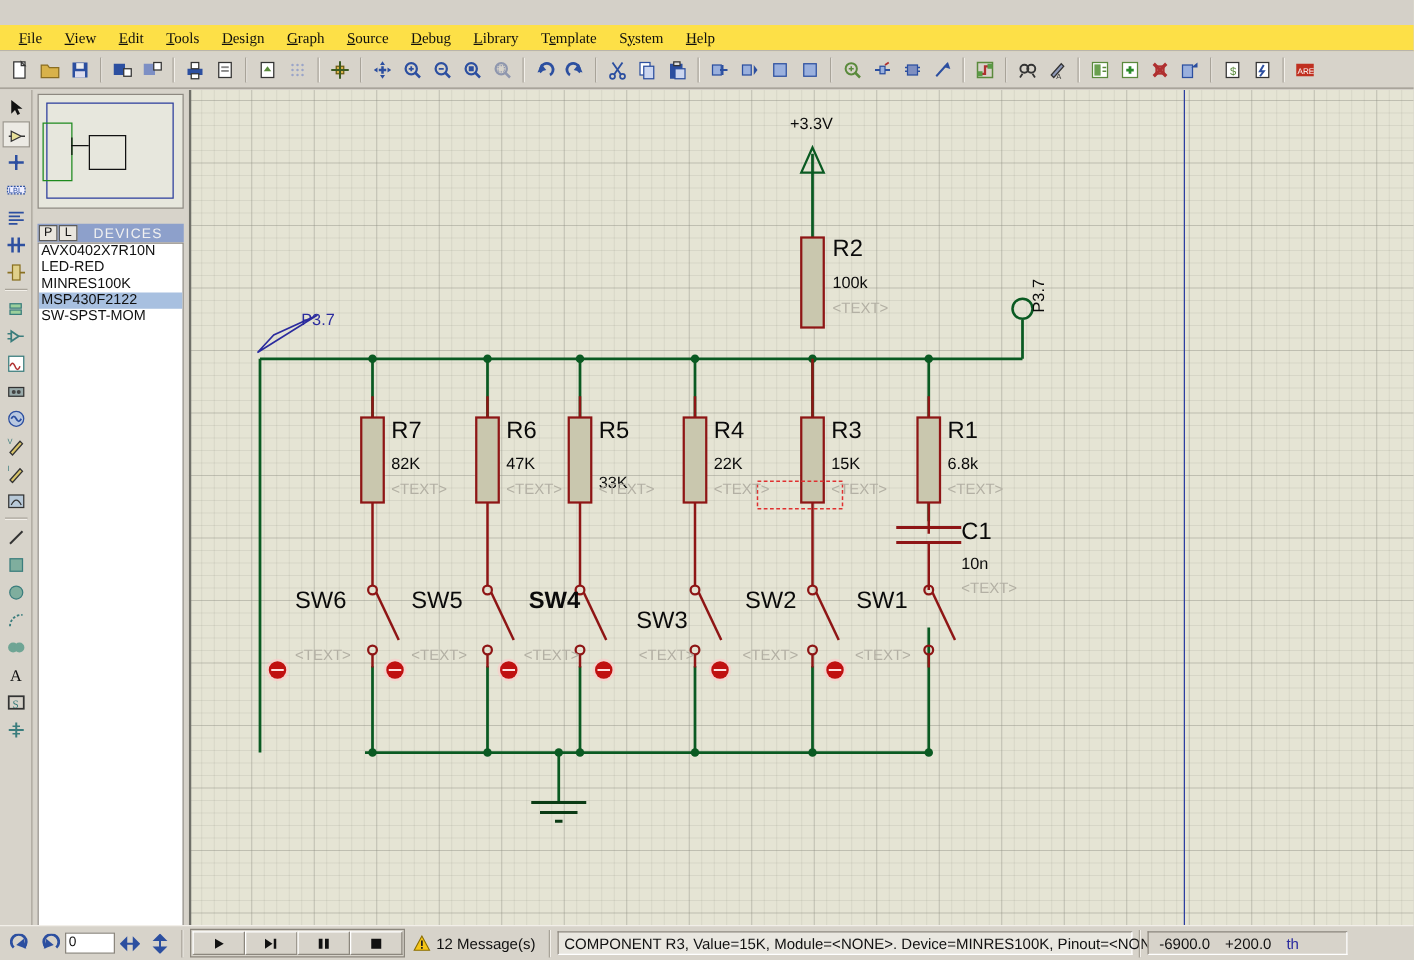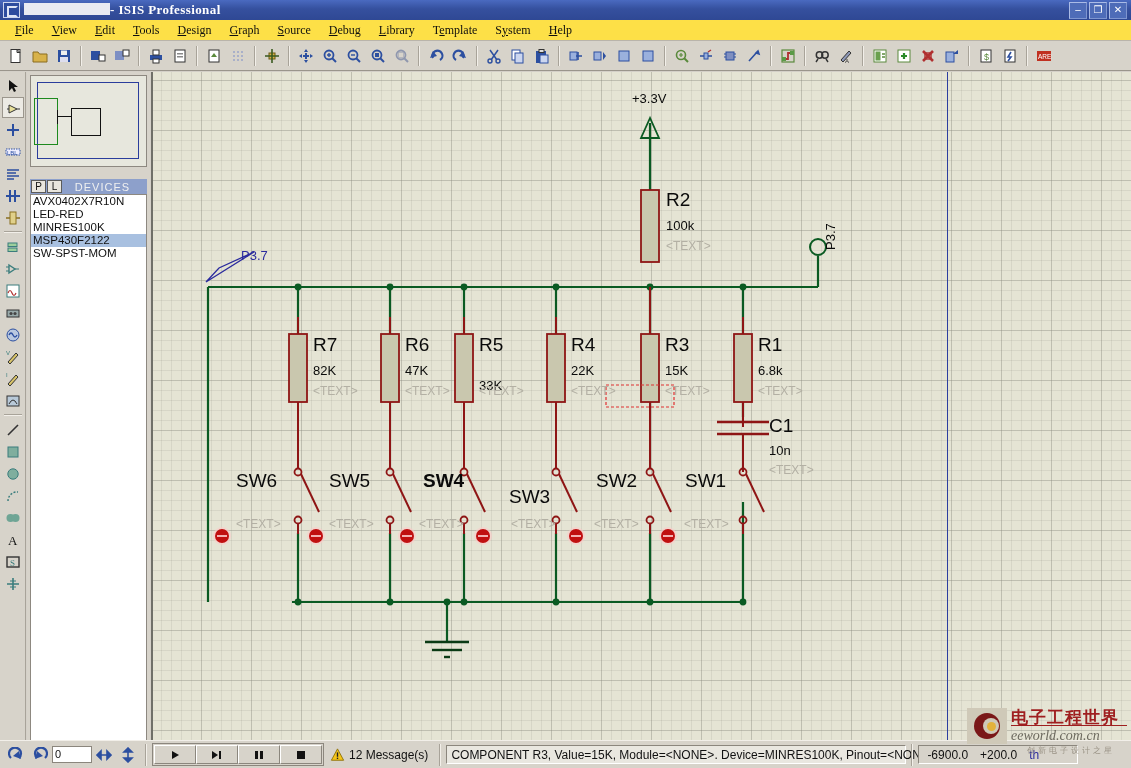--- a/index.html
+++ b/index.html
@@ -184,32 +184,20 @@
     font-family:"Liberation Serif",serif;}
   .wm-sub{position:absolute;left:60px;top:45px;font-size:8px;color:#9a9386;letter-spacing:3px;
     font-family:"DejaVu Sans",sans-serif;}
   .wm-line{position:absolute;left:44px;top:25px;width:116px;height:1px;background:#9f1f20;}
 </style>
 </head>
 <body>
 
 <div class="app">
 
-  <div class="titlebar">
-    <div class="tb-icon"></div>
-    <div class="tb-title">
-      <span class="tb-redact"></span><span>- ISIS Professional</span>
-    </div>
-    <div class="tb-spacer"></div>
-    <div class="winbtns">
-      <div class="wbtn">–</div>
-      <div class="wbtn">❐</div>
-      <div class="wbtn">✕</div>
-    </div>
-  </div>
 
   <div class="menubar" id="menubar">
       <div class="menuitem"><u>F</u>ile</div>
       <div class="menuitem"><u>V</u>iew</div>
       <div class="menuitem"><u>E</u>dit</div>
       <div class="menuitem"><u>T</u>ools</div>
       <div class="menuitem"><u>D</u>esign</div>
       <div class="menuitem"><u>G</u>raph</div>
       <div class="menuitem"><u>S</u>ource</div>
       <div class="menuitem"><u>D</u>ebug</div>
@@ -951,23 +939,14 @@
     <div class="statusfield" style="width:460px;">COMPONENT R3, Value=15K, Module=&lt;NONE&gt;. Device=MINRES100K, Pinout=&lt;NONE&gt;</div>
     <div class="bsep"></div>
 
     <div class="coordfield" style="width:160px;">
       <span>-6900.0</span>
       <span>+200.0</span>
       <span class="th">th</span>
     </div>
   </div>
 
-  <div class="watermark">
-    <div class="wm-logo">
-        <div class="wm-c"></div>
-      </div>
-    <div class="wm-cn">电子工程世界</div>
-    <div class="wm-line"></div>
-    <div class="wm-en">eeworld.com.cn</div>
-    <div class="wm-sub">创新电子设计之星</div>
-  </div>
 
 </div>
 
 </body></html>

